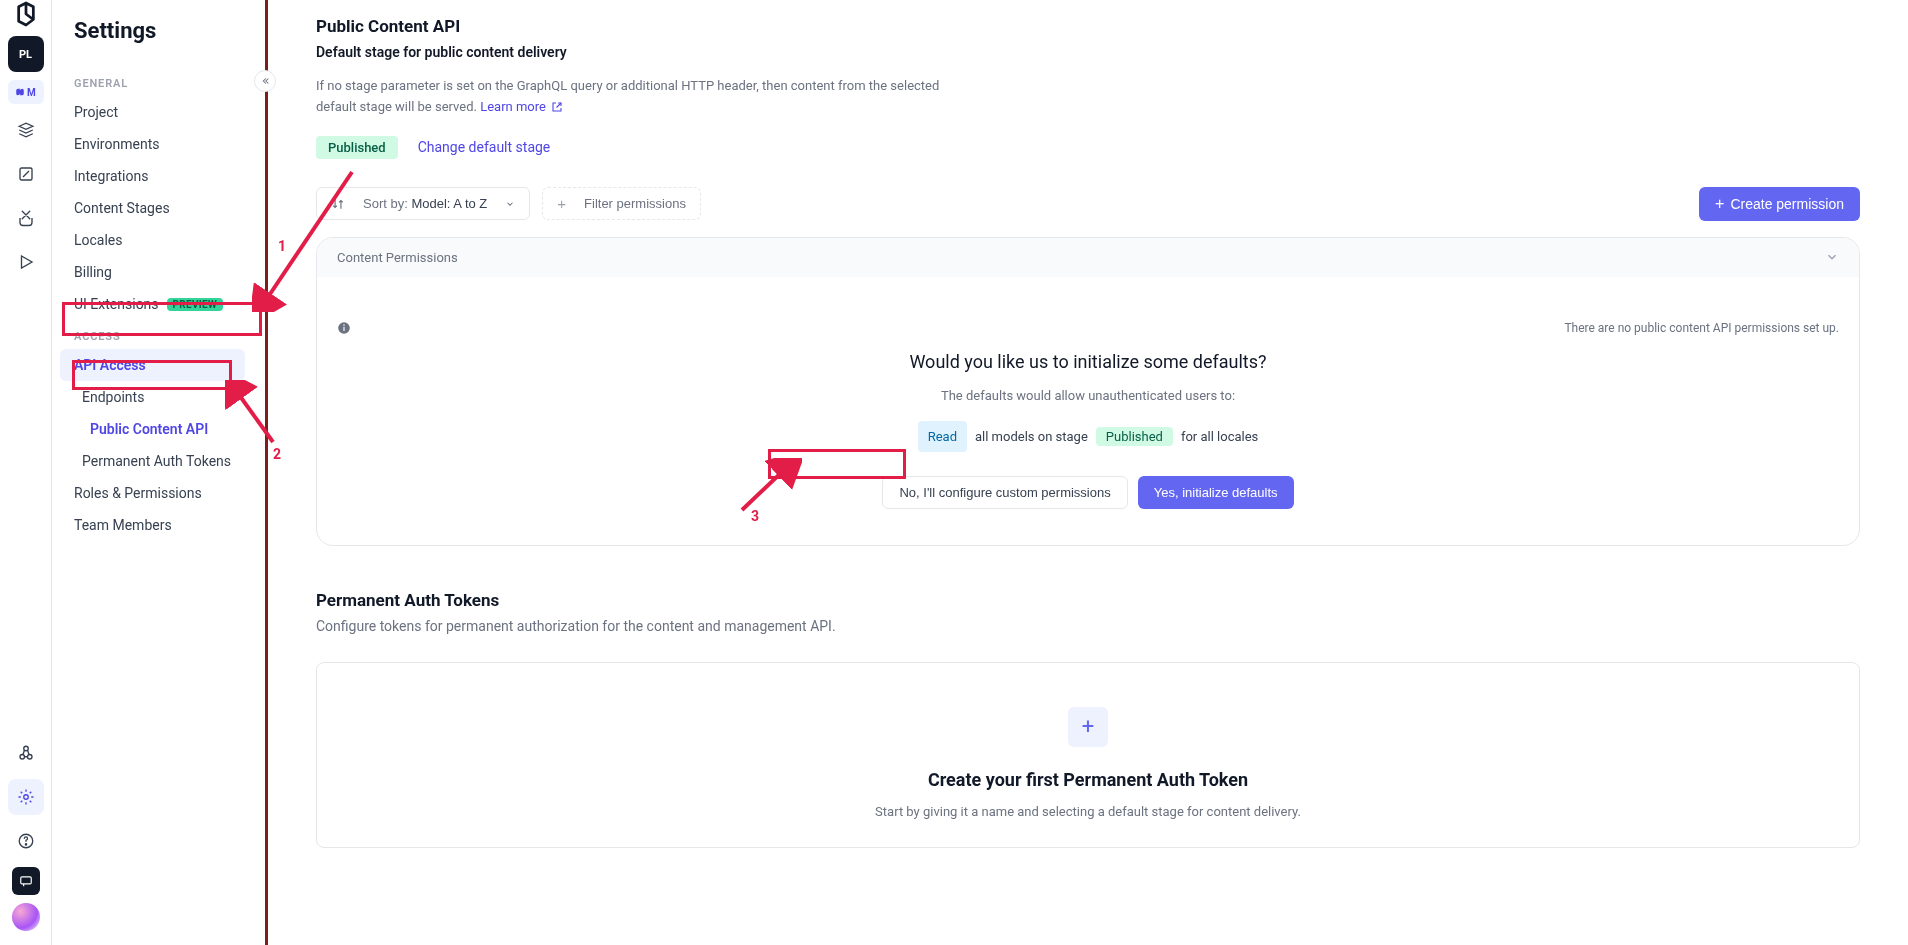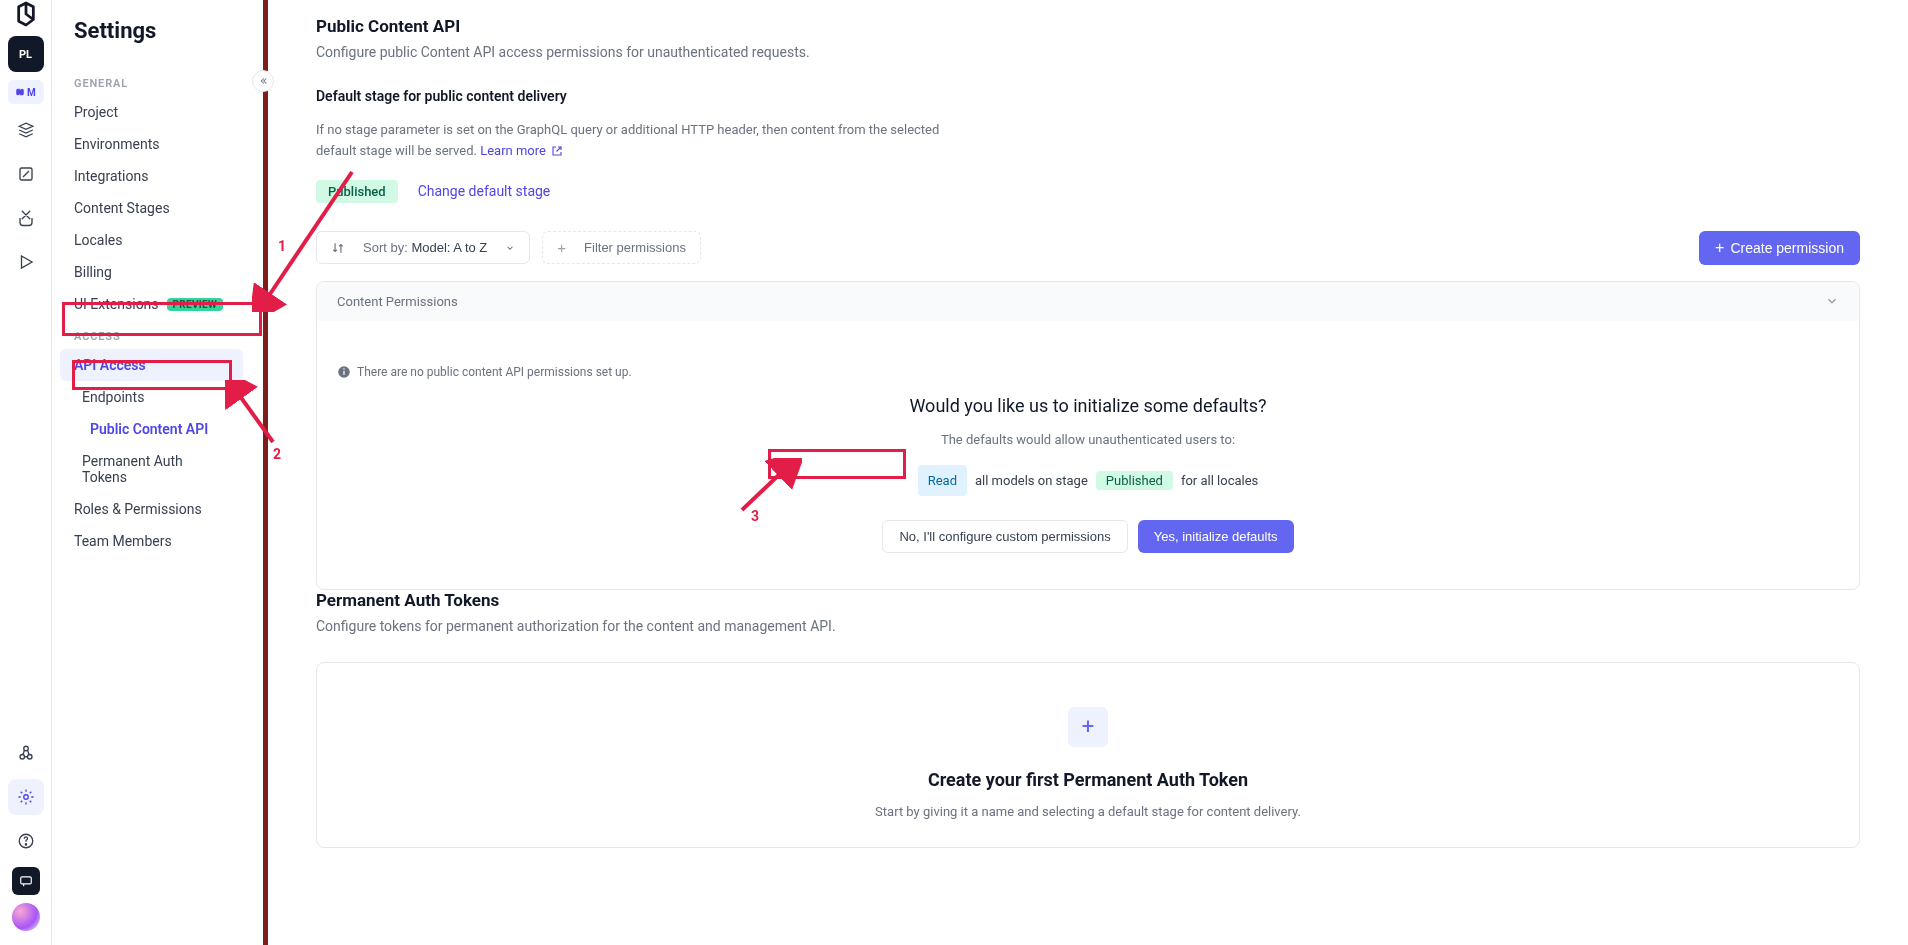--- a/index.html
+++ b/index.html
@@ -8,21 +8,21 @@
 .rail { width: 52px; background: #fff; border-right: 1px solid #e5e7eb; display: flex; flex-direction: column; align-items: center; padding-top: 0; gap: 8px; }
 .rail-logo { width: 28px; height: 28px; display:flex; align-items:center; justify-content:center; }
 .rail-logo svg { width: 22px; height: 26px; }
 .rail-item { width: 36px; height: 36px; display:flex; align-items:center; justify-content:center; border-radius: 8px; cursor:pointer; color:#374151; }
 .rail-item.active { background:#111827; color:#fff; font-size:11px; font-weight:700; }
 .rail-item.badge { background:#eef2ff; color:#4f46e5; font-weight:700; font-size:10px; width:36px; height:24px; border-radius:6px;}
 .rail-spacer { flex:1; }
 .rail-item svg { width:18px; height:18px; }
 .rail-settings { background:#eef2ff; }
 .rail-avatar { width:28px; height:28px; border-radius:50%; background: radial-gradient(circle at 30% 30%, #f9a8d4, #a855f7 60%, #fff 100%); margin-bottom:14px;}
-.sidebar { width: 216px; border-right: 5px solid #7f1d1d; padding: 18px 12px 0 0; position:relative; }
+.sidebar { width: 216px; border-right: 3px solid #7f1d1d; padding: 18px 12px 0 0; position:relative; }
 .sidebar h1 { font-size: 22px; font-weight:700; padding-left: 22px; margin-bottom:24px;}
 .side-section-label { font-size:11px; letter-spacing: .08em; color:#9ca3af; font-weight:600; padding: 10px 22px 6px;}
 .side-item { display:flex; align-items:center; padding: 8px 22px; font-size:14px; color:#374151; cursor:pointer; gap:8px;}
 .side-item.sub { padding-left: 30px; }
 .side-item.active { background:#eef2ff; color:#4f46e5; font-weight:600; margin: 0 8px; border-radius:6px; padding-left:14px; padding-right:14px;}
 .side-item.active.sub { color:#4f46e5; background:transparent; font-weight:600; padding-left:30px;}
 .preview-badge { background:#34d399; color:#065f46; font-size:10px; font-weight:700; padding:1px 6px; border-radius:4px; letter-spacing:.03em;}
 .collapse-btn { position:absolute; top:70px; right:-11px; width:22px; height:22px; border:1px solid #e5e7eb; border-radius:50%; background:#fff; display:flex; align-items:center; justify-content:center; color:#6b7280; cursor:pointer;}
 .content { flex:1; padding: 16px 48px 60px 48px; overflow-y:auto; }
 .section-title { font-size:17px; font-weight:700; margin-bottom:8px; }
@@ -32,24 +32,24 @@
 .link { color:#4f46e5; cursor:pointer; }
 .ext-icon { display:inline-block; vertical-align:-2px; margin-left:2px;}
 .stage-row { display:flex; align-items:center; gap:20px; margin-top:16px; margin-bottom:28px;}
 .badge-published { background:#d1fae5; color:#065f46; font-size:13px; padding:4px 12px; border-radius:4px; font-weight:500;}
 .toolbar { display:flex; align-items:center; justify-content:space-between; margin-bottom:16px;}
 .toolbar-left { display:flex; gap:12px;}
 .tool-btn { display:flex; align-items:center; gap:18px; border:1px solid #e5e7eb; background:#fff; border-radius:6px; padding:7px 14px; font-size:13px; color:#374151; cursor:pointer;}
 .tool-btn.dashed { border-style:dashed; color:#6b7280;}
 .tool-btn .muted { color:#6b7280;}
 .primary-btn { background:#6366f1; color:#fff; border:none; border-radius:6px; padding:8px 16px; font-size:14px; font-weight:500; cursor:pointer; display:flex; align-items:center; gap:6px;}
-.panel { border:1px solid #e5e7eb; border-radius:8px; overflow:hidden; }
+.panel { border:1px solid #e5e7eb; border-radius:17px; overflow:hidden; margin-bottom:44px;}
 .panel-header { background:#f9fafb; padding:12px 20px; font-size:13px; color:#6b7280; display:flex; justify-content:space-between; align-items:center;}
 .panel-body { padding: 44px 20px 36px; text-align:center;}
-.empty-info { color:#6b7280; font-size:12px; display:flex; align-items:center; justify-content:flex-start; gap:6px; margin-bottom:16px;}
+.empty-info { color:#6b7280; font-size:12px; display:flex; align-items:center; justify-content:space-between; gap:6px; margin-bottom:16px;}
 .empty-title { font-size:18px; font-weight:400; margin-bottom:16px;}
 .empty-desc { color:#6b7280; font-size:13px; margin-bottom:18px;}
 .chip-row { display:flex; align-items:center; justify-content:center; gap:8px; font-size:13px; color:#374151; margin-bottom:24px;}
 .chip-read { background:#e0f2fe; color:#0369a1; padding:8px 10px; border-radius:4px; font-size:13px;}
 .chip-pub { background:#d1fae5; color:#065f46; padding:2px 10px; border-radius:4px; font-size:13px;}
 .btn-row { display:flex; gap:10px; justify-content:center;}
 .sec-btn { border:1px solid #e5e7eb; background:#fff; color:#374151; border-radius:6px; padding:8px 16px; font-size:13px; cursor:pointer;}
 .pri-btn { background:#6366f1; color:#fff; border:none; border-radius:6px; padding:8px 16px; font-size:13px; font-weight:500; cursor:pointer;}
 .token-panel { border:1px solid #e5e7eb; border-radius:8px; padding: 44px 20px 28px; text-align:center;}
 .add-tile { width:40px; height:40px; background:#eef2ff; color:#6366f1; border-radius:6px; display:flex; align-items:center; justify-content:center; margin: 0 auto 22px; font-size:22px; cursor:pointer;}
@@ -157,21 +157,20 @@
     <div class="side-item active">API Access</div>
     <div class="side-item sub">Endpoints</div>
     <div class="side-item sub active">Public Content API</div>
     <div class="side-item sub">Permanent Auth Tokens</div>
     <div class="side-item">Roles &amp; Permissions</div>
     <div class="side-item">Team Members</div>
   </div>
 
   <div class="content">
     <div class="section-title">Public Content API</div>
-    <div class="section-desc">Configure public Content API access permissions for unauthenticated requests.</div>
 
     <div class="sub-title">Default stage for public content delivery</div>
     <div class="sub-desc">
       <span>If no stage parameter is set on the GraphQL query or additional HTTP header, then content from the selected default stage will be served. </span><span class="link"><span>Learn more</span> <span class="ext-icon"><svg width="12" height="12" viewBox="0 0 24 24" fill="none" stroke="#4f46e5" stroke-width="2.2">
               <path d="M10 4 L4 4 L4 20 L20 20 L20 14"></path>
               <path d="M14 4 L20 4 L20 10"></path>
               <path d="M20 4 L11 13"></path>
             </svg></span></span>
     </div>
 

